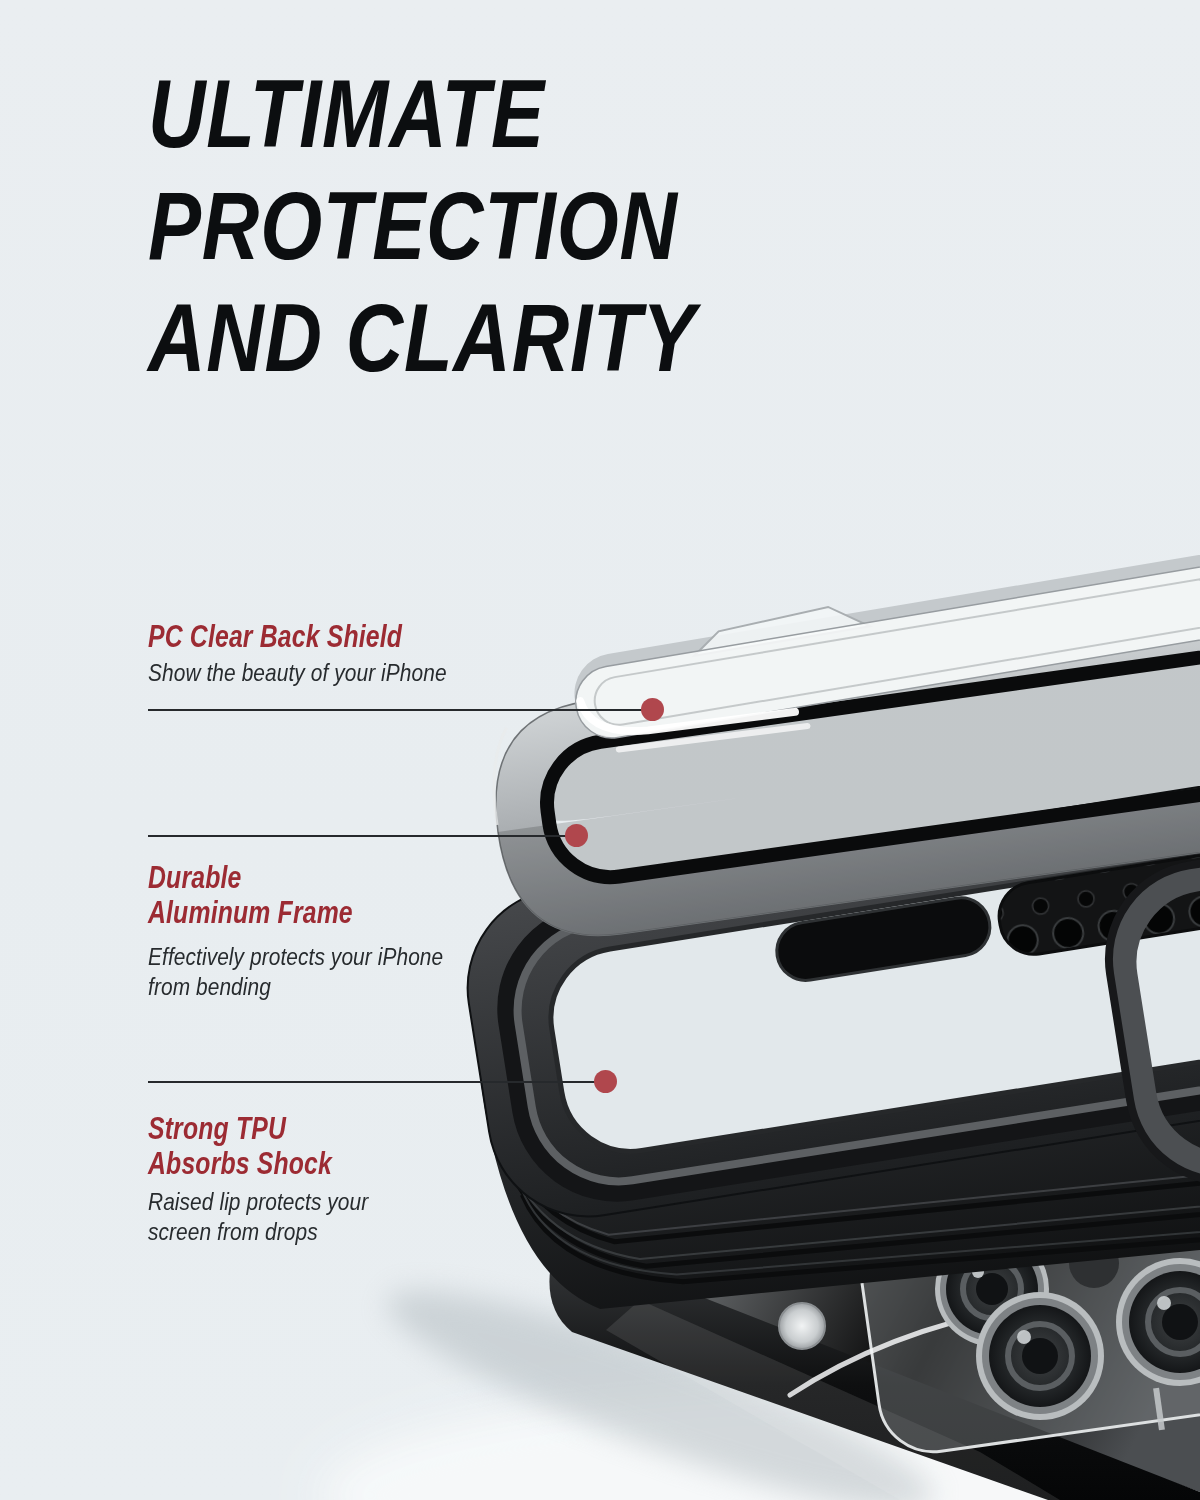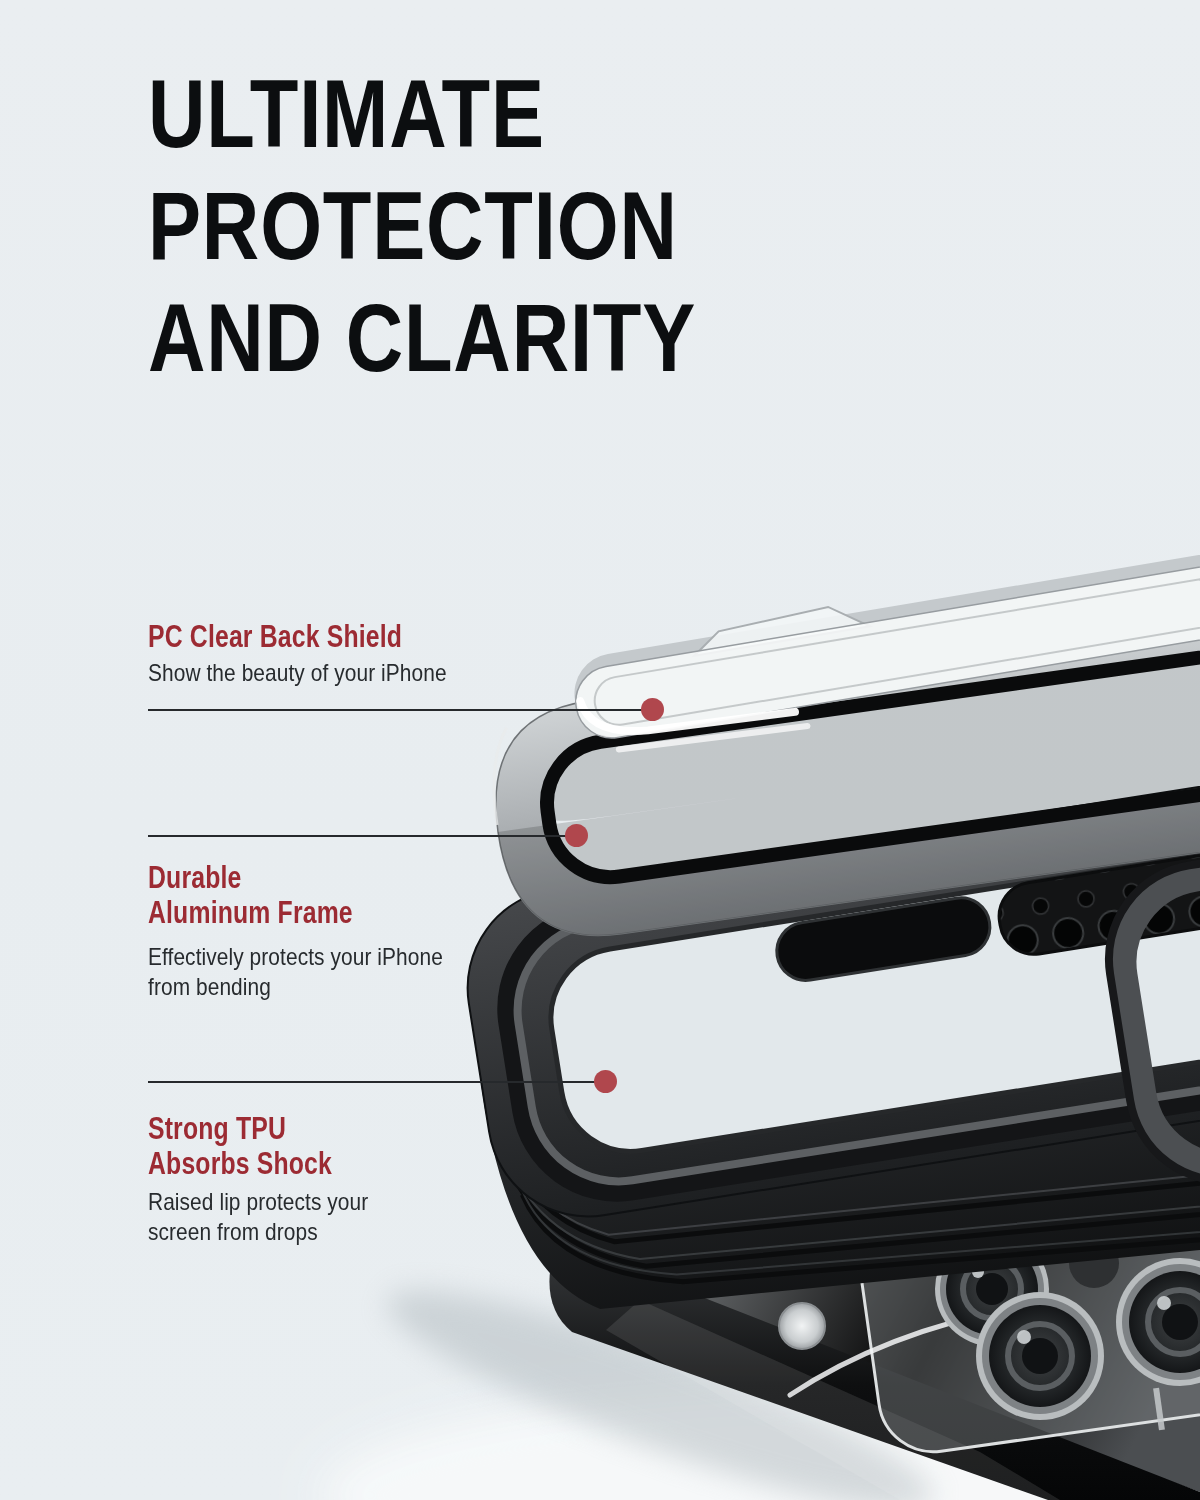--- a/index.html
+++ b/index.html
@@ -2,21 +2,21 @@
 <html><head>
 <meta charset="utf-8">
 <style>
   html,body{margin:0;padding:0;}
   body{
     width:1200px;height:1500px;position:relative;overflow:hidden;
     background:linear-gradient(180deg,#eaeef1 0%,#e8edf0 55%,#e9eef1 100%);
     font-family:"Liberation Sans",sans-serif;
   }
   .scene{position:absolute;left:0;top:0;width:1200px;height:1500px;}
-  .overlay{position:absolute;left:0;top:0;width:1200px;height:1500px;z-index:5;}
+  .overlay{position:absolute;left:0;top:0;width:1200px;height:1500px;z-index:5;font-style:italic;}
   .page-title{
     position:absolute;left:148px;top:58px;
     font-size:97px;line-height:112px;font-weight:700;color:#0c0e10;
     transform:scaleX(.82);transform-origin:left top;white-space:nowrap;letter-spacing:1px;
   }
   .callout-heading{
     position:absolute;left:148px;
     font-size:31px;line-height:35px;font-weight:700;color:#9c2b33;
     transform:scaleX(.8);transform-origin:left top;white-space:nowrap;letter-spacing:.2px;
   }

